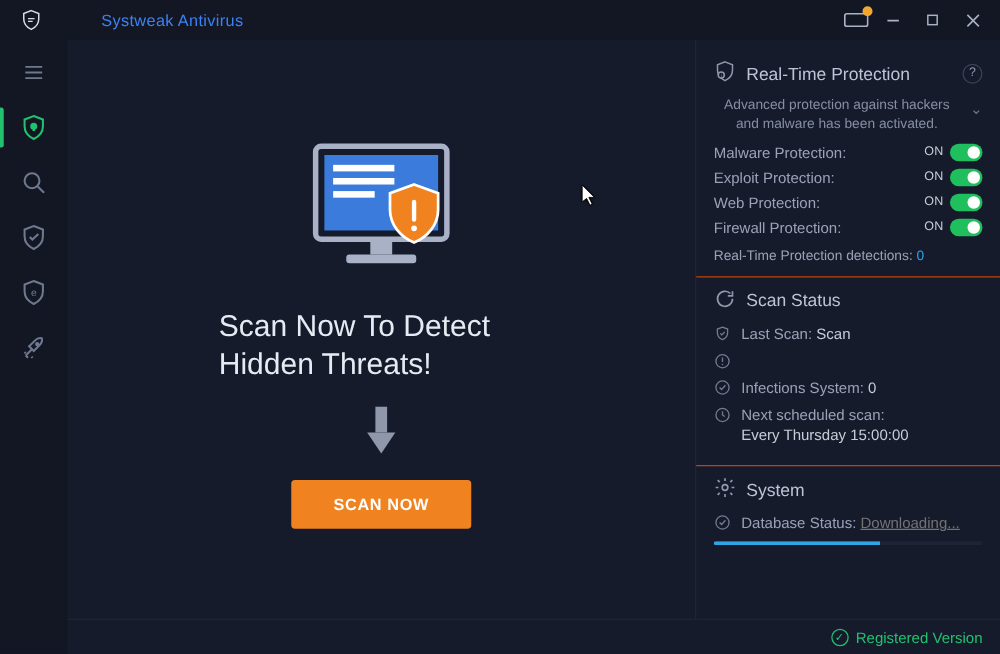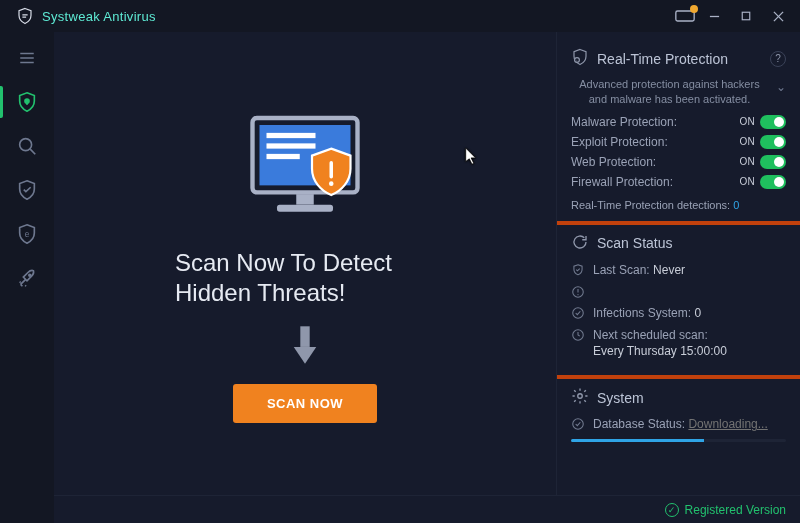--- a/index.html
+++ b/index.html
@@ -1,19 +1,19 @@
 <!DOCTYPE html>
 <html><head>
 <meta charset="utf-8">
 <style>
 * { margin: 0; padding: 0; box-sizing: border-box; font-family: -apple-system, "Segoe UI", Arial, sans-serif; }
 body { width: 800px; height: 523px; background: #161b2c; color: #c8cdd8; overflow: hidden; position: relative; }
 
 
-.title-bar { height: 32px; background: #131723; display: flex; align-items: center; padding: 0 8px 0 16px; color: #5eead4; }
+.title-bar { height: 32px; background: #131723; display: flex; align-items: center; padding: 0 8px 0 16px; color: #3b82f6; gap: 39px; }
 .title-bar .logo { width: 18px; height: 18px; margin-right: 8px; }
 .title-bar .app-name { font-size: 13px; font-weight: 500; letter-spacing: .3px; flex: 1; }
 .win-btns { display: flex; align-items: center; gap: 4px; }
 .badge-btn { position: relative; width: 22px; height: 18px; display: flex; align-items: center; justify-content: center; color: #aab2c6; cursor: pointer; }
 .badge-dot { position: absolute; top: -2px; right: -2px; width: 8px; height: 8px; background: #f0a830; border-radius: 50%; }
 .win-btn { width: 28px; height: 24px; display: flex; align-items: center; justify-content: center; color: #aab2c6; cursor: pointer; }
 
 
 .sidebar { position: absolute; left: 0; top: 32px; bottom: 0; width: 54px; background: #131723; display: flex; flex-direction: column; align-items: center; padding-top: 4px; }
 .side-item { width: 54px; height: 44px; display: flex; align-items: center; justify-content: center; color: #6e788f; cursor: pointer; position: relative; }
@@ -26,21 +26,21 @@
 .main { position: absolute; left: 54px; top: 32px; right: 0; bottom: 28px; display: flex; }
 .center-pane { flex: 1; display: flex; flex-direction: column; align-items: center; justify-content: center; padding: 18px 10px 20px 10px; }
 .monitor-wrap { width: 140px; height: 135px; margin-bottom: 10px; display: flex; align-items: flex-end; justify-content: center; }
 .monitor-wrap svg { width: 140px; height: 135px; }
 .headline { color: #e6eaf2; font-size: 24px; font-weight: 400; text-align: left; line-height: 1.25; max-width: 260px; }
 .arrow-down { margin: 18px 0 14px 0; color: #8f97ab; }
 .scan-btn { background: #f0821f; color: #fff; font-weight: 700; font-size: 13px; letter-spacing: .5px; border: none; padding: 12px 34px; border-radius: 3px; cursor: pointer; }
 
 
 .right-panel { width: 244px; border-left: 1px solid #1e2436; display: flex; flex-direction: column; font-size: 12px; padding-top: 8px; }
-.panel-block { padding: 8px 14px 10px 14px; border-bottom: 4px solid #c2410c; }
+.panel-block { padding: 8px 14px 10px 14px; border-bottom: 1px solid #c2410c; }
 .panel-block.last { border-bottom: none; }
 .panel-head { display: flex; align-items: center; gap: 8px; color: #bcc4d6; font-size: 14px; margin-bottom: 8px; }
 .panel-head svg { width: 18px; height: 18px; color: #8f97ab; }
 .head-help { margin-left: auto; width: 16px; height: 16px; border: 1px solid #3a4258; border-radius: 50%; font-size: 10px; color: #8f97ab; display: flex; align-items: center; justify-content: center; cursor: pointer; }
 .adv-row { display: flex; align-items: flex-start; gap: 8px; color: #858ea2; font-size: 11px; line-height: 1.35; margin-bottom: 8px; cursor: pointer; text-align: center; }
 .adv-row .chev { color: #6e788f; font-size: 12px; margin-top: 2px; }
 .prot-row { display: flex; justify-content: space-between; margin: 6px 0; color: #9aa2b6; font-size: 12px; }
 .toggle-wrap { display: flex; align-items: center; gap: 5px; }
 .toggle-label { color: #c8cdd8; font-size: 10px; letter-spacing: .3px; }
 .toggle { width: 26px; height: 14px; background: #1fbf5e; border-radius: 8px; position: relative; cursor: pointer; }
@@ -230,21 +230,21 @@
               <path d="M20 12a8 8 0 1 1-2.3-5.6M20 4v5h-5"></path>
             </svg>
         </span>
         <span>Scan Status</span>
       </div>
       <div class="stat-row">
         <svg viewBox="0 0 24 24" fill="none" stroke="currentColor" stroke-width="1.8">
             <path d="M12 3l7 2.5v5c0 4.5-3 8-7 9.5-4-1.5-7-5-7-9.5v-5L12 3z"></path>
             <path d="M9 11.5l2 2 4-4"></path>
           </svg>
-        <span><span>Last Scan:</span> <span class="value">Never</span></span>
+        <span><span>Last Scan:</span> <span class="value">Scan</span></span>
       </div>
       <div class="stat-row">
         <svg viewBox="0 0 24 24" fill="none" stroke="currentColor" stroke-width="1.8">
             <circle cx="12" cy="12" r="9"></circle>
             <line x1="12" y1="7" x2="12" y2="13"></line>
             <circle cx="12" cy="16.5" r="1" fill="currentColor" stroke="none"></circle>
           </svg>
       </div>
       <div class="stat-row">
         <svg viewBox="0 0 24 24" fill="none" stroke="currentColor" stroke-width="1.8">

